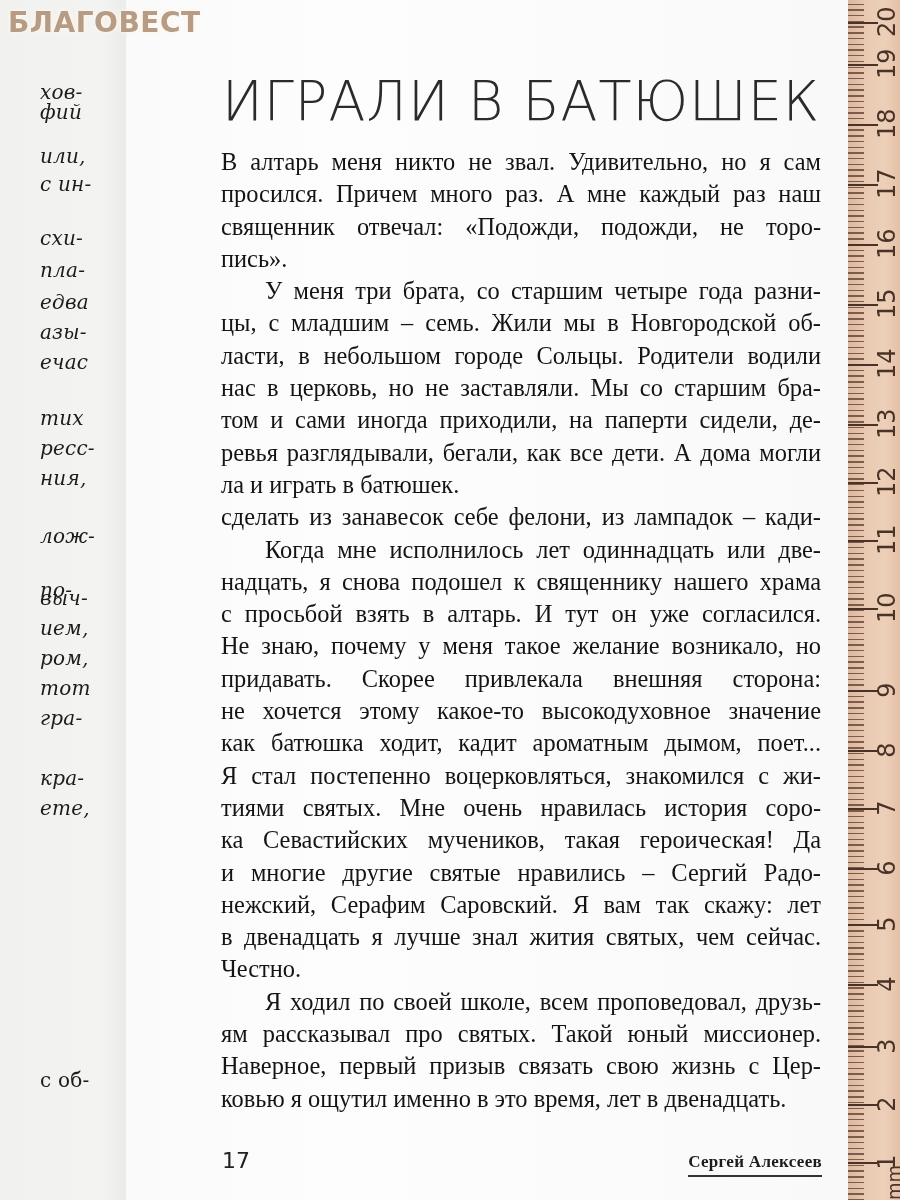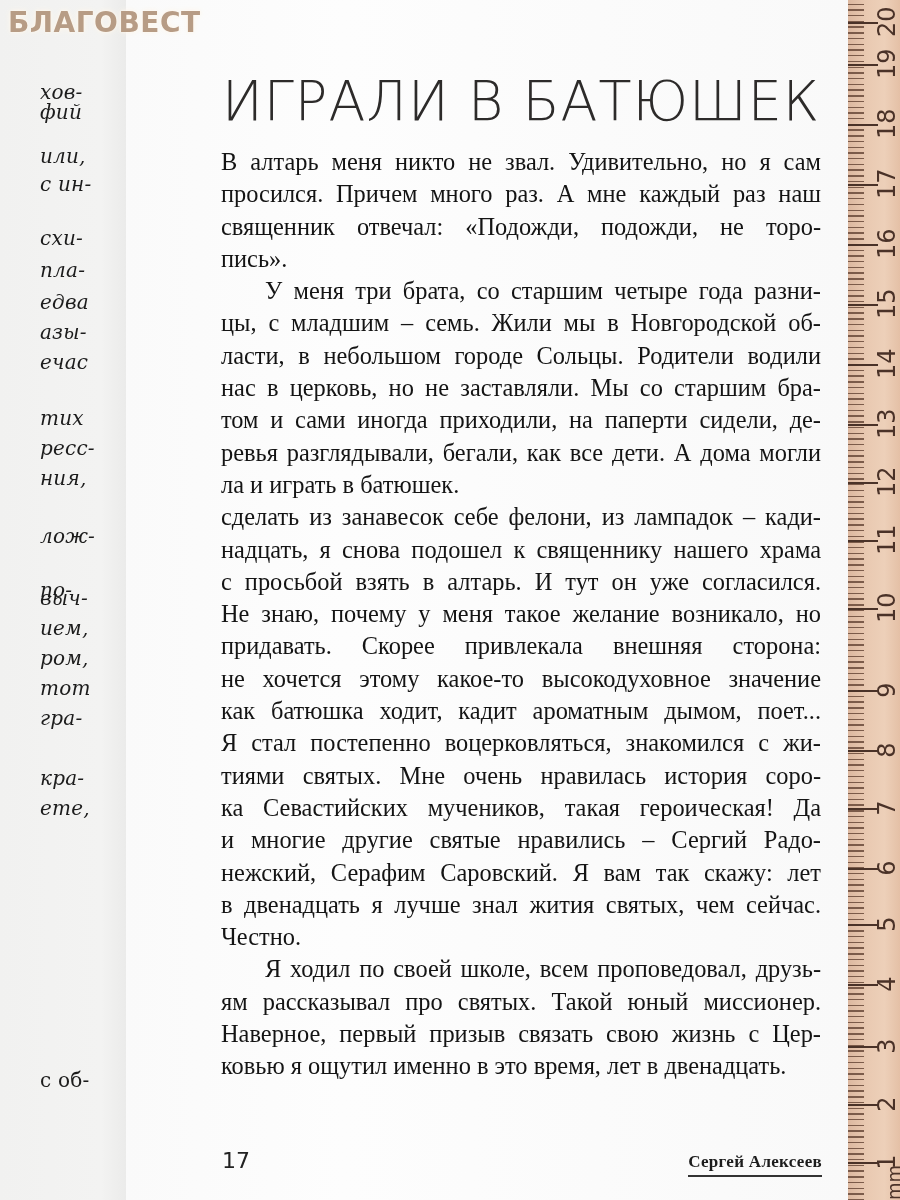--- a/index.html
+++ b/index.html
@@ -130,20 +130,21 @@
       <span class="body-line indent">У меня три брата, со старшим четыре года разни-</span>
       <span class="body-line">цы, с младшим – семь. Жили мы в Новгородской об-</span>
       <span class="body-line">ласти, в небольшом городе Сольцы. Родители водили</span>
       <span class="body-line">нас в церковь, но не заставляли. Мы со старшим бра-</span>
       <span class="body-line">том и сами иногда приходили, на паперти сидели, де-</span>
       <span class="body-line">ревья разглядывали, бегали, как все дети. А дома могли</span>
       <span class="body-line last">ла и играть в батюшек.</span>
       <span class="body-line">сделать из занавесок себе фелони, из лампадок – кади-</span>
     </div>
     <div>
+      <span class="body-line indent">Когда мне исполнилось лет одиннадцать или две-</span>
       <span class="body-line">надцать, я снова подошел к священнику нашего храма</span>
       <span class="body-line">с просьбой взять в алтарь. И тут он уже согласился.</span>
       <span class="body-line">Не знаю, почему у меня такое желание возникало, но</span>
       <span class="body-line">придавать. Скорее привлекала внешняя сторона:</span>
       <span class="body-line">не хочется этому какое-то высокодуховное значение</span>
       <span class="body-line">как батюшка ходит, кадит ароматным дымом, поет...</span>
       <span class="body-line">Я стал постепенно воцерковляться, знакомился с жи-</span>
       <span class="body-line">тиями святых. Мне очень нравилась история соро-</span>
       <span class="body-line">ка Севастийских мучеников, такая героическая! Да</span>
       <span class="body-line">и многие другие святые нравились – Сергий Радо-</span>

